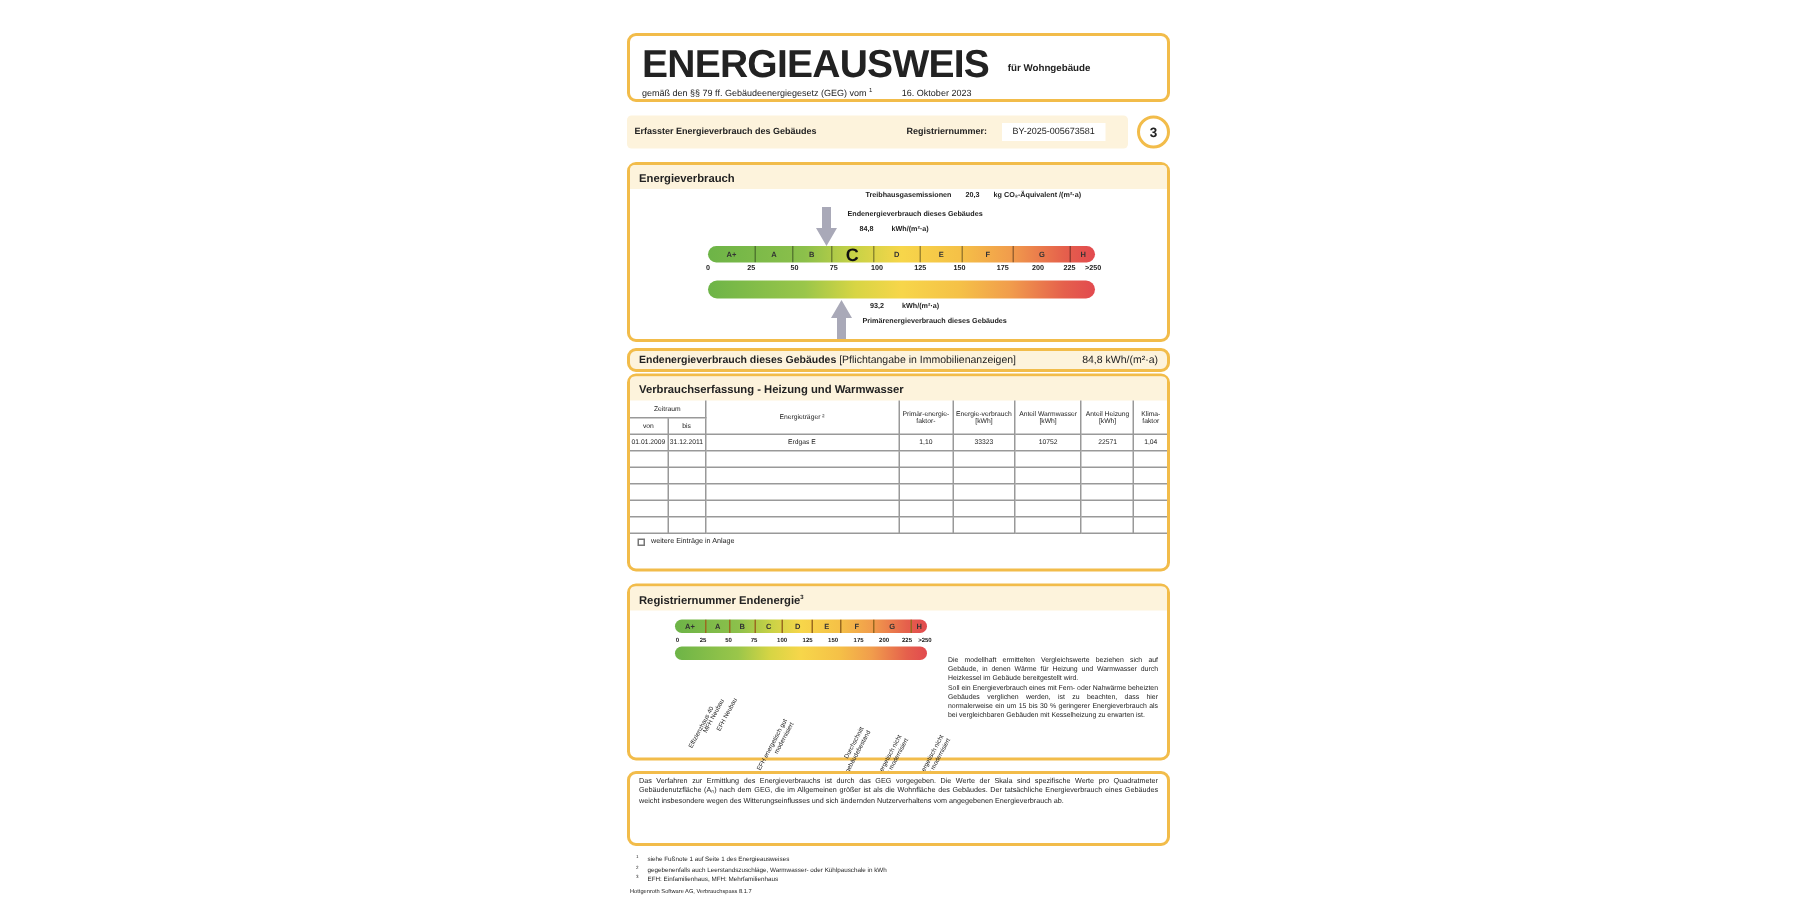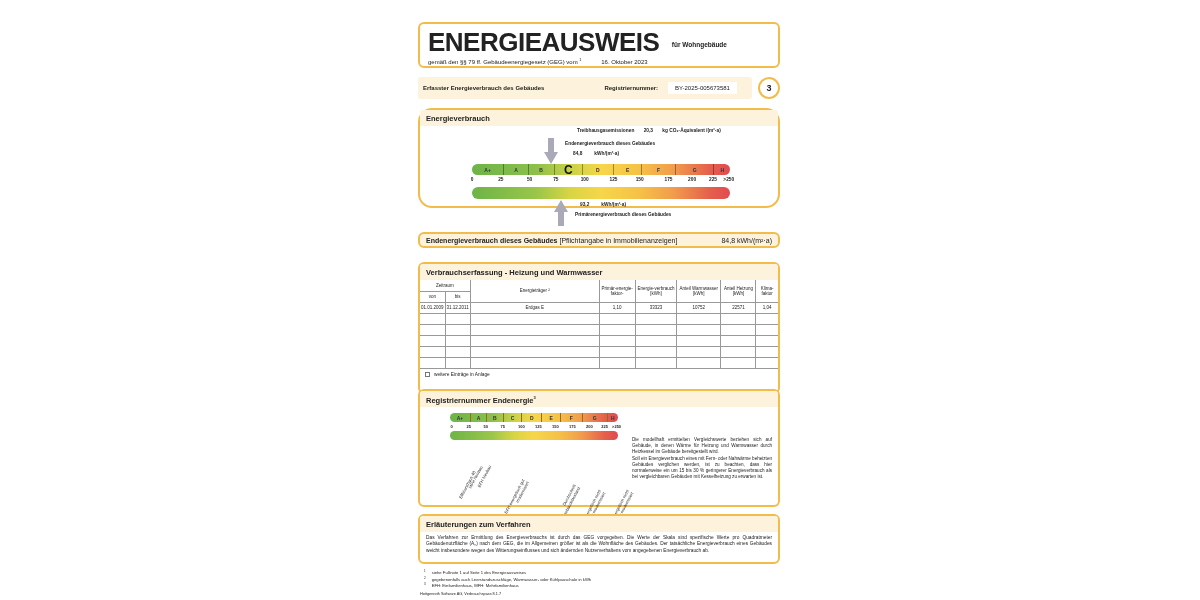--- a/index.html
+++ b/index.html
@@ -20,21 +20,21 @@
 
     
     .reg-bar { position: absolute; top: 55px; left: 0; width: 334px; height: 22px; background: #fdf3dc; border-radius: 3px; font-size: 6px; font-weight: bold; display: flex; align-items: center; padding-left: 5px; }
     .reg-label { margin-left: 60px; }
     .reg-value { margin-left: 10px; background: #fff; padding: 3px 7px; font-weight: normal; }
     .page-num { position: absolute; top: 55px; left: 340px; width: 22px; height: 22px; border: 2.5px solid #f2bc4a; border-radius: 50%; font-size: 9px; font-weight: bold; display: flex; align-items: center; justify-content: center; background: #fff; }
 
     .box-head { background: #fdf3dc; font-size: 7.5px; font-weight: bold; padding: 4px 6px; border-radius: 3px 3px 0 0; height: 16px; }
 
     
-    .ev-box { top: 86px; height: 100px; border-radius: 14px; }
+    .ev-box { top: 86px; height: 120px; }
     .ev-inner { position: relative; height: 100px; }
     .ghg { position: absolute; top: 2px; left: 157px; font-size: 4.8px; font-weight: bold; }
     .ghg span { margin-right: 8px; }
     .arrow-down { position: absolute; top: 12px; left: 124px; width: 14px; height: 26px; }
     .arrow-up { position: absolute; top: 74px; left: 134px; width: 14px; height: 26px; }
     .end-lbl { position: absolute; top: 15px; left: 145px; font-size: 4.8px; font-weight: bold; }
     .end-val { position: absolute; top: 25px; left: 153px; font-size: 4.8px; font-weight: bold; }
     .end-val span { margin-left: 12px; }
 
     .scale { position: absolute; top: 38px; left: 52px; width: 258px; height: 11px; border-radius: 6px; overflow: hidden; display: flex; background: linear-gradient(to right,#6db447,#8cc04b 25%,#c8d246 38%,#f7d64a 50%,#f5c147 65%,#f19d4c 78%,#e5604c 92%,#e24a4f); }
@@ -46,21 +46,21 @@
     .scale2 { position: absolute; top: 61px; left: 52px; width: 258px; height: 12px; border-radius: 6px; background: linear-gradient(to right,#6db447,#9ac64a 25%,#d7d544 38%,#f7d64a 50%,#f5c147 65%,#f19d4c 78%,#e5604c 92%,#e24a4f); }
     .prim-val { position: absolute; top: 76px; left: 160px; font-size: 4.8px; font-weight: bold; }
     .prim-val span { margin-left: 12px; }
     .prim-lbl { position: absolute; top: 86px; left: 155px; font-size: 4.8px; font-weight: bold; }
 
     
     .ee-box { top: 210px; height: 16px; background: #fdf3dc; display: flex; align-items: center; justify-content: space-between; padding: 0 6px; font-size: 7px; }
     .ee-box b { font-weight: bold; }
 
     
-    .vb-box { top: 240px; height: 132px; }
+    .vb-box { top: 227px; height: 132px; }
     table { border-collapse: collapse; width: 100%; font-size: 4.5px; }
     th, td { border: 0.6px solid #999; text-align: center; font-weight: normal; padding: 1px; }
     th { height: 11px; }
     td { height: 11px; }
     .tbl tr:first-child th { border-top: none; }
     .more { font-size: 4.8px; padding: 3px 5px; display: flex; align-items: center; gap: 4px; }
     .cb { width: 5px; height: 5px; border: 0.6px solid #777; display: inline-block; }
 
     
     .vg-box { top: 367px; height: 118px; }
@@ -280,21 +280,20 @@
       <div class="rot" style="left:178px;width:52px;white-space:normal">EFH energetisch nicht wesentlich modernisiert</div>
 
       <div class="vg-text">
         <p>Die modellhaft ermittelten Vergleichswerte beziehen sich auf Gebäude, in denen Wärme für Heizung und Warmwasser durch Heizkessel im Gebäude bereitgestellt wird.</p>
         <p>Soll ein Energieverbrauch eines mit Fern- oder Nahwärme beheizten Gebäudes verglichen werden, ist zu beachten, dass hier normalerweise ein um 15 bis 30 % geringerer Energieverbrauch als bei vergleichbaren Gebäuden mit Kesselheizung zu erwarten ist.</p>
       </div>
     </div>
   </div>
 
   <div class="box er-box">
-    <div class="box-head">Erläuterungen zum Verfahren</div>
     <div class="er-text">Das Verfahren zur Ermittlung des Energieverbrauchs ist durch das GEG vorgegeben. Die Werte der Skala sind spezifische Werte pro Quadratmeter Gebäudenutzfläche (Aₙ) nach dem GEG, die im Allgemeinen größer ist als die Wohnfläche des Gebäudes. Der tatsächliche Energieverbrauch eines Gebäudes weicht insbesondere wegen des Witterungseinflusses und sich ändernden Nutzerverhaltens vom angegebenen Energieverbrauch ab.</div>
   </div>
 
   <div class="foot">
     <div><span class="sup">1</span><span>siehe Fußnote 1 auf Seite 1 des Energieausweises</span></div>
     <div><span class="sup">2</span><span>gegebenenfalls auch Leerstandszuschläge, Warmwasser- oder Kühlpauschale in kWh</span></div>
     <div><span class="sup">3</span><span>EFH: Einfamilienhaus, MFH: Mehrfamilienhaus</span></div>
     <div class="soft">Hottgenroth Software AG, Verbrauchspass 8.1.7</div>
   </div>
 

